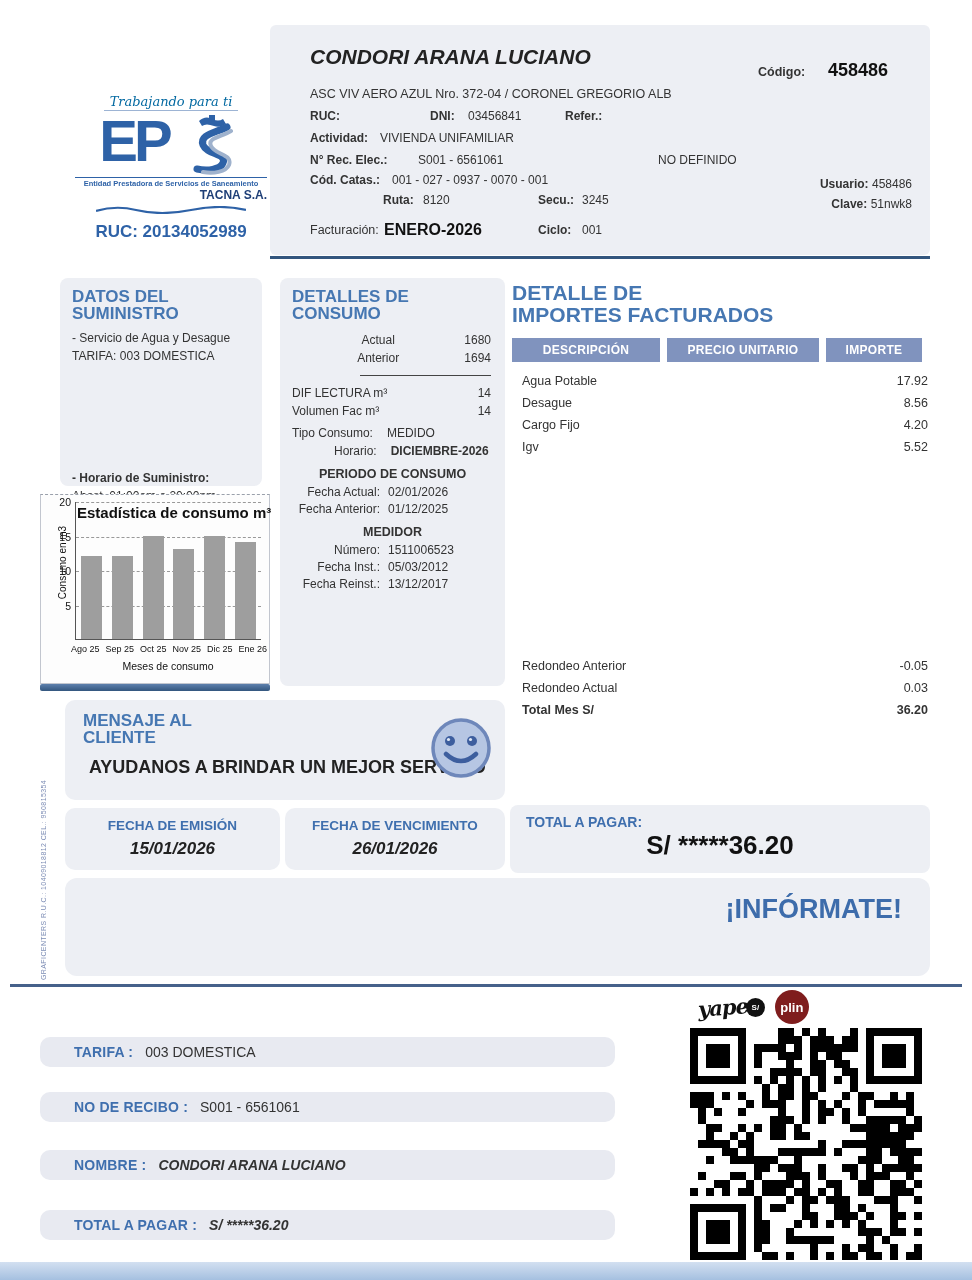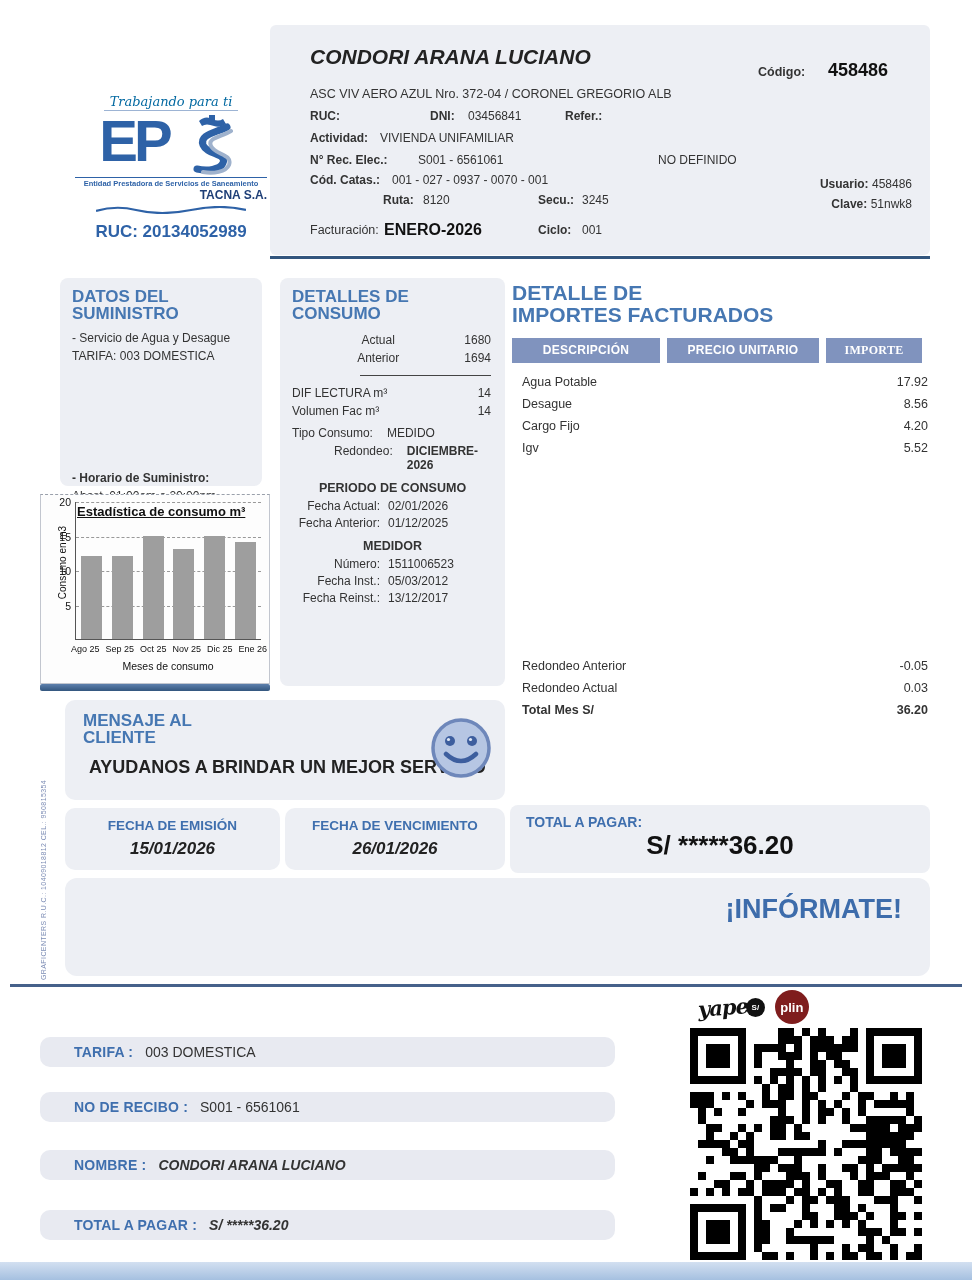--- a/index.html
+++ b/index.html
@@ -31,21 +31,21 @@
   .hdr-line { position:absolute; left:270px; top:256px; width:660px; height:3px; background:#33567e; }
 
   
   .sumi { left:40px; top:278px; width:202px; height:208px;margin-left:20px; }
   .sumi .sec-title { font-size:17px; padding:10px 0 6px 12px; }
   .sumi p { font-size:12px; padding:2px 0 2px 12px; }
 
   
   .chart-box { position:absolute; left:40px; top:494px; width:230px; height:190px; background:#fdfdfd;
                border:1px solid #c2c6cf; border-top:1px dashed #9aa0ab; }
-  .chart-title { position:absolute; left:36px; top:9px; font-size:13px; font-weight:bold; color:#111; white-space:nowrap;text-decoration:underline; }
+  .chart-title { position:absolute; left:36px; top:9px; font-size:15px; font-weight:bold; color:#111; white-space:nowrap; }
   .chart-plot { position:absolute; left:34px; top:7px; width:186px; height:138px;
                 border-left:1.5px solid #555; border-bottom:1.5px solid #555; }
   .gridline { position:absolute; left:0; width:100%; border-top:1px dashed #999; }
   .bar-row { position:absolute; left:0; bottom:0; width:100%; height:100%; display:flex;
              justify-content:space-around; align-items:flex-end; }
   .bar { width:21px; background:#9e9e9e; }
   .ytick { position:absolute; width:28px; text-align:right; font-size:10.5px; color:#111; }
   .chart-xticks { position:absolute; left:30px; top:149px; width:196px; display:flex; justify-content:space-between; }
   .chart-xticks span { font-size:9px; color:#111; white-space:nowrap; }
   .chart-xlabel { position:absolute; left:34px; top:165px; width:186px; text-align:center; font-size:10.5px; color:#111; }
@@ -64,21 +64,21 @@
   .kv2 .k { width:48%; text-align:right; padding-right:8px; }
   .cons-sep { margin:8px 14px 8px 80px; border-top:1.5px solid #444; }
   .cons-center { text-align:center; font-size:12.5px; font-weight:bold; padding:7px 0 3px; }
 
   
   .imp { position:absolute; left:512px; top:282px; width:418px; }
   .imp .sec-title { font-size:21px; line-height:1.05; }
   .chips { display:flex; gap:7px; margin-top:12px; }
   .chip { background:#8093be; color:#fff; font-weight:bold; font-size:12px; text-align:center;
           padding:5px 0; letter-spacing:.3px; }
-  .chip1 { width:148px; } .chip2 { width:152px; } .chip3 { width:96px;font-family:Liberation Serif, serif; }
+  .chip1 { width:148px; } .chip2 { width:152px; } .chip3 { width:96px; }
   .imp-row { display:flex; font-size:12.5px; padding:4px 2px 4px 10px; }
   .imp-row .d { flex:1; }
   .imp-bottom { position:absolute; left:512px; top:655px; width:418px; }
 
   
   .msg { left:65px; top:700px; width:440px; height:100px; border-radius:10px; }
   .msg .sec-title { font-size:17px; padding:12px 0 0 18px; }
   .msg-body { font-size:18px; font-weight:bold; color:#222; padding:10px 0 0 24px; }
   .smiley { position:absolute; right:12px; top:16px; }
 
@@ -244,21 +244,21 @@
       </div>
     <div class="kv">
         <span class="k">Volumen Fac m³</span>
         <span class="v">14</span>
       </div>
     <div class="kv" style="margin-top:4px;">
         <span>Tipo Consumo:</span>
         <span style="margin-left:14px;">MEDIDO</span>
       </div>
     <div class="kv">
-        <span style="margin-left:42px;">Redondeo:</span>
+        <span style="margin-left:42px;">Horario:</span>
         <span class="b" style="margin-left:14px;">DICIEMBRE-2026</span>
       </div>
     <div class="cons-center">PERIODO DE CONSUMO</div>
     <div class="kv2">
         <span class="k">Fecha Actual:</span>
         <span>02/01/2026</span>
       </div>
     <div class="kv2">
         <span class="k">Fecha Anterior:</span>
         <span>01/12/2025</span>

